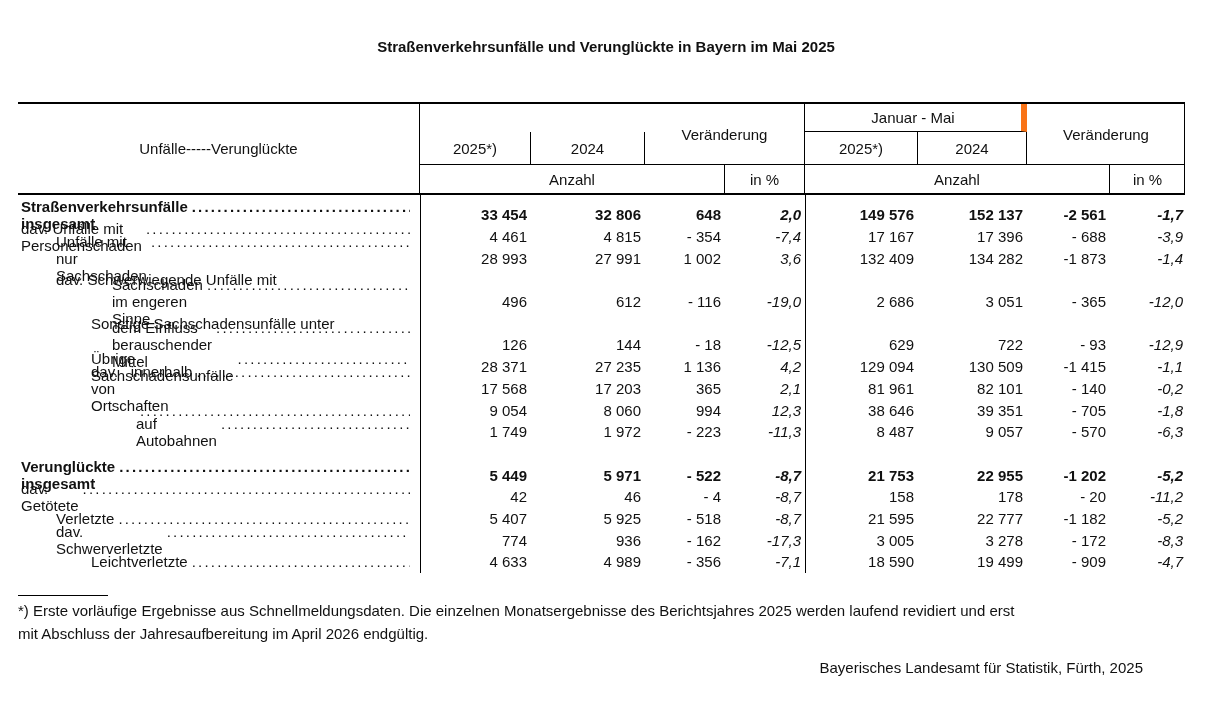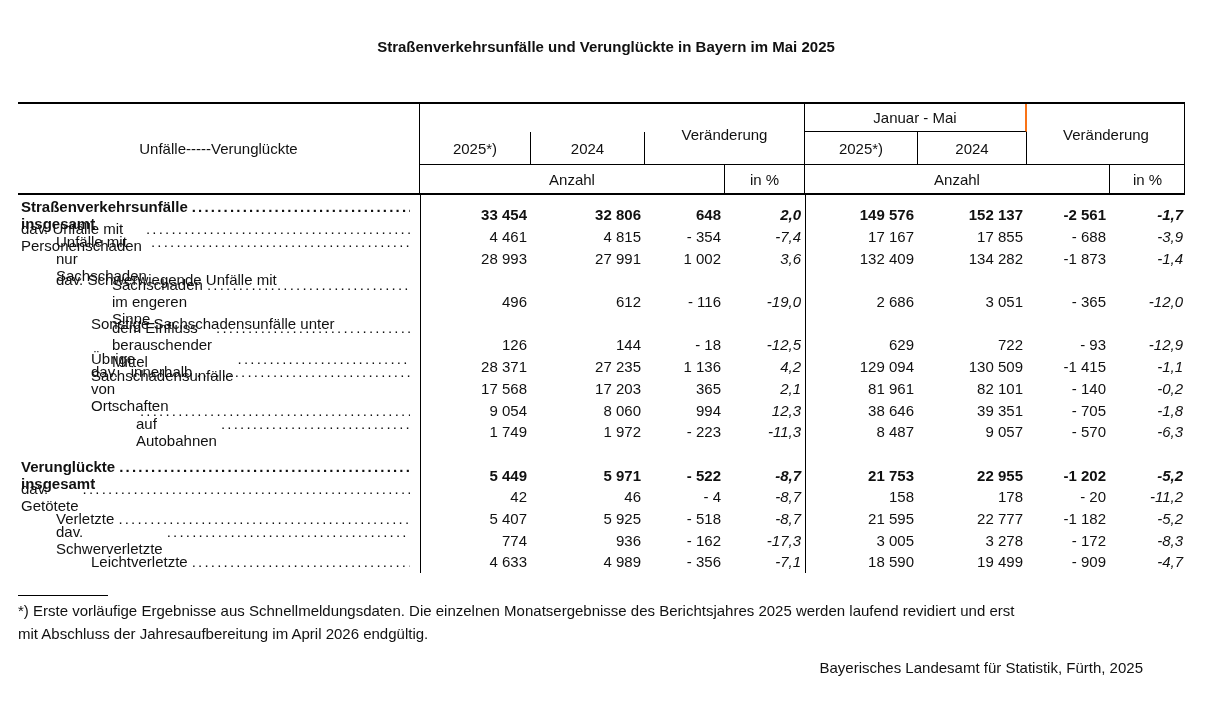--- a/index.html
+++ b/index.html
@@ -22,21 +22,21 @@
     grid-template-rows:28px 33px 28px;
     border-top:2.5px solid #000;
     border-bottom:2.5px solid #000;
     border-right:1px solid #000;
     box-sizing:content-box;
   }
   .hc{display:flex;align-items:center;justify-content:center;box-sizing:border-box;}
   .h-stub{grid-area:1/1/4/2;border-right:1px solid #000;line-height:21px;}
   .h-mai{grid-area:1/2/2/4;border-right:1px solid #000;border-bottom:1px solid #000;}
   .h-verl{grid-area:1/4/3/6;border-right:1px solid #000;border-bottom:1px solid #000;}
-  .h-janmai{grid-area:1/6/2/8;border-right:2px solid #f97316;border-bottom:1px solid #000;}
+  .h-janmai{grid-area:1/6/2/8;border-right:6px solid #f97316;border-bottom:1px solid #000;}
   .h-verr{grid-area:1/8/3/10;border-bottom:1px solid #000;}
   .h-y1l{grid-area:2/2/3/3;border-right:1px solid #000;border-bottom:1px solid #000;}
   .h-y2l{grid-area:2/3/3/4;border-right:1px solid #000;border-bottom:1px solid #000;}
   .h-y1r{grid-area:2/6/3/7;border-right:1px solid #000;border-bottom:1px solid #000;}
   .h-y2r{grid-area:2/7/3/8;border-right:1px solid #000;border-bottom:1px solid #000;}
   .h-anzl{grid-area:3/2/4/5;border-right:1px solid #000;}
   .h-pctl{grid-area:3/5/4/6;border-right:1px solid #000;}
   .h-anzr{grid-area:3/6/4/9;border-right:1px solid #000;}
   .h-pctr{grid-area:3/9/4/10;}
   
@@ -108,21 +108,21 @@
       <div class="brow">
         <div class="cell lab ind0">
           <span>dav. Unfälle mit Personenschaden</span>
           <span class="dots"></span>
         </div>
         <div class="cell num c2">4 461</div>
         <div class="cell num c3">4 815</div>
         <div class="cell num c4">- 354</div>
         <div class="cell num c5 pct">-7,4</div>
         <div class="cell num c6">17 167</div>
-        <div class="cell num c7">17 855</div>
+        <div class="cell num c7">17 396</div>
         <div class="cell num c8">- 688</div>
         <div class="cell num c9 pct">-3,9</div>
       </div>
       <div class="brow">
         <div class="cell lab ind1">
           <span>Unfälle mit nur Sachschaden</span>
           <span class="dots"></span>
         </div>
         <div class="cell num c2">28 993</div>
         <div class="cell num c3">27 991</div>

